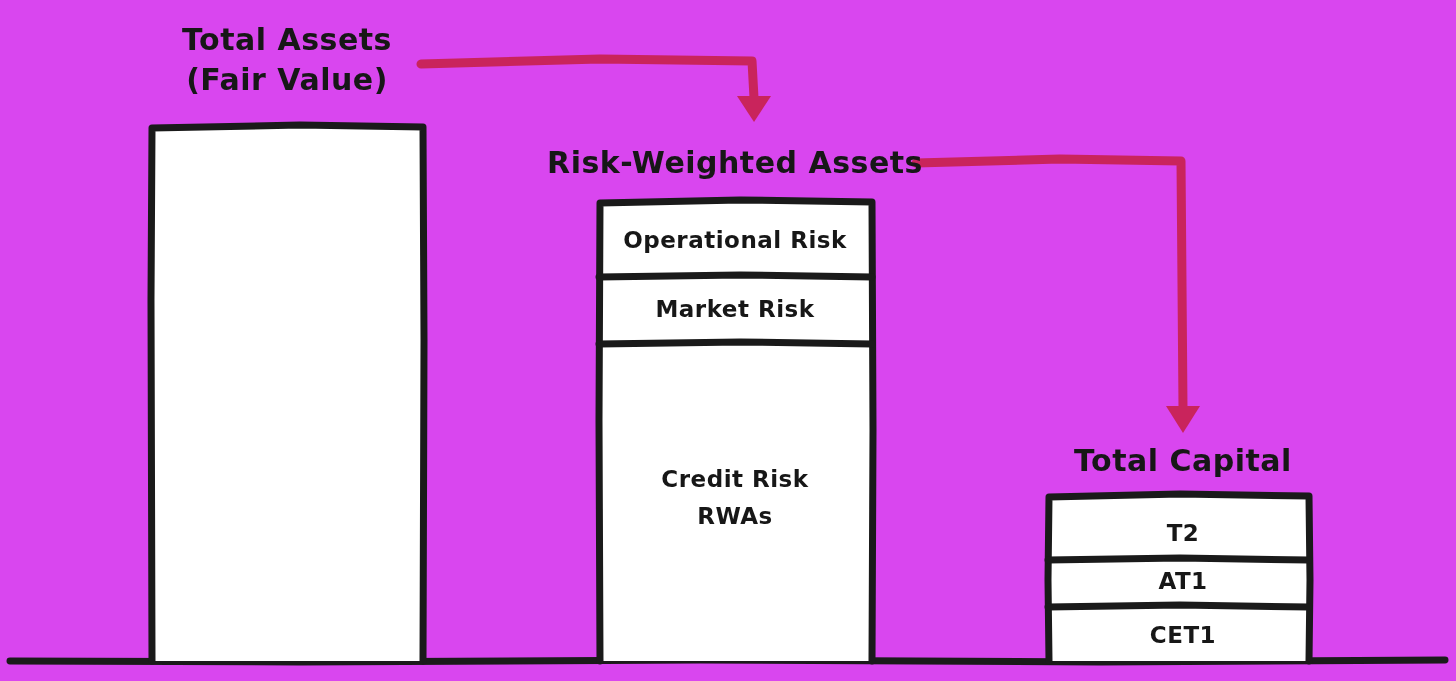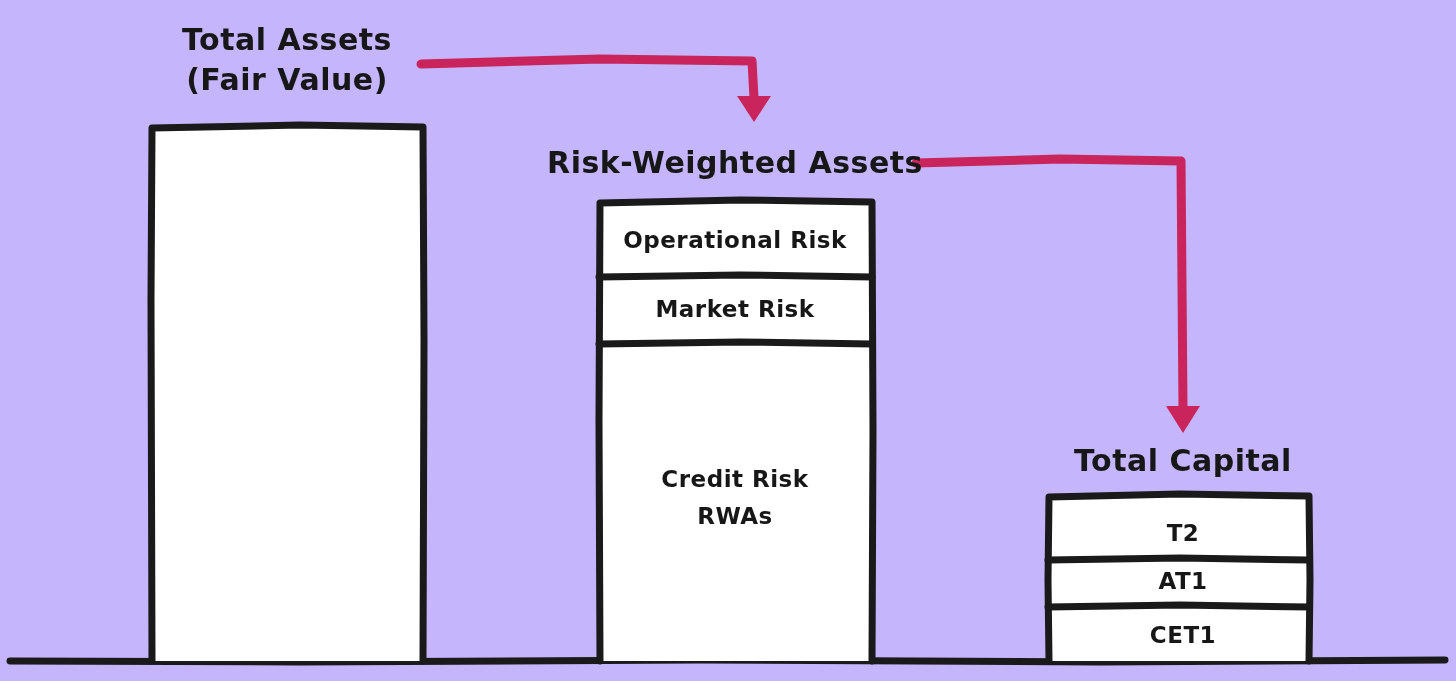--- a/index.html
+++ b/index.html
@@ -8,21 +8,21 @@
     padding: 0;
     background: #ffffff;
   }
   body {
     font-family: "DejaVu Sans", sans-serif;
   }
   #canvas {
     position: relative;
     width: 1456px;
     height: 681px;
-    background: #c4b5fd;
+    background: #d946ef;
     overflow: hidden;
   }
   #diagram-svg {
     position: absolute;
     top: 0;
     left: 0;
     width: 1456px;
     height: 681px;
   }
   .hand-text {

